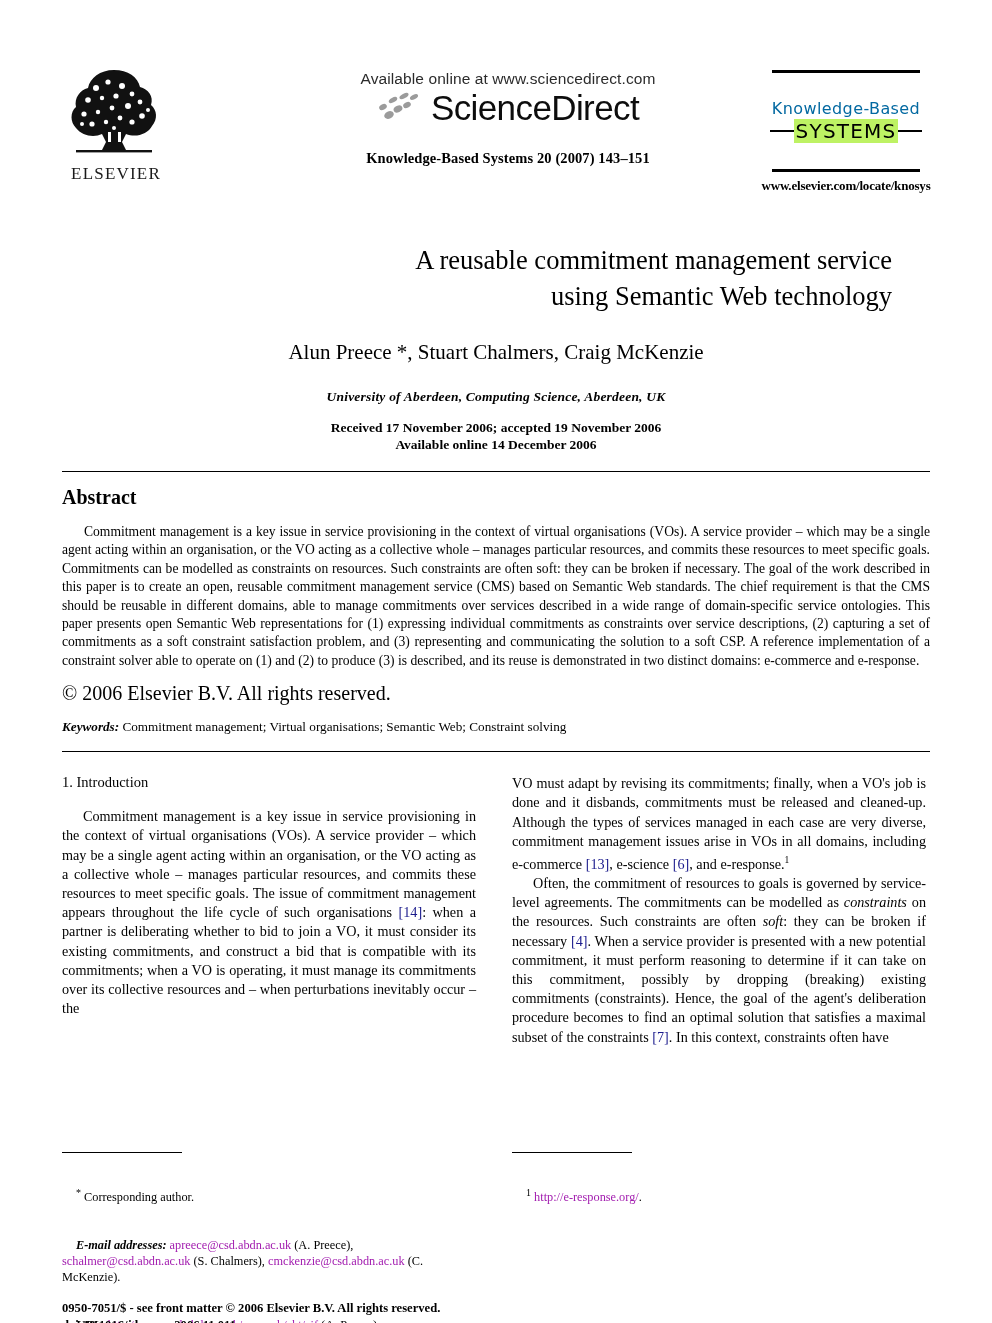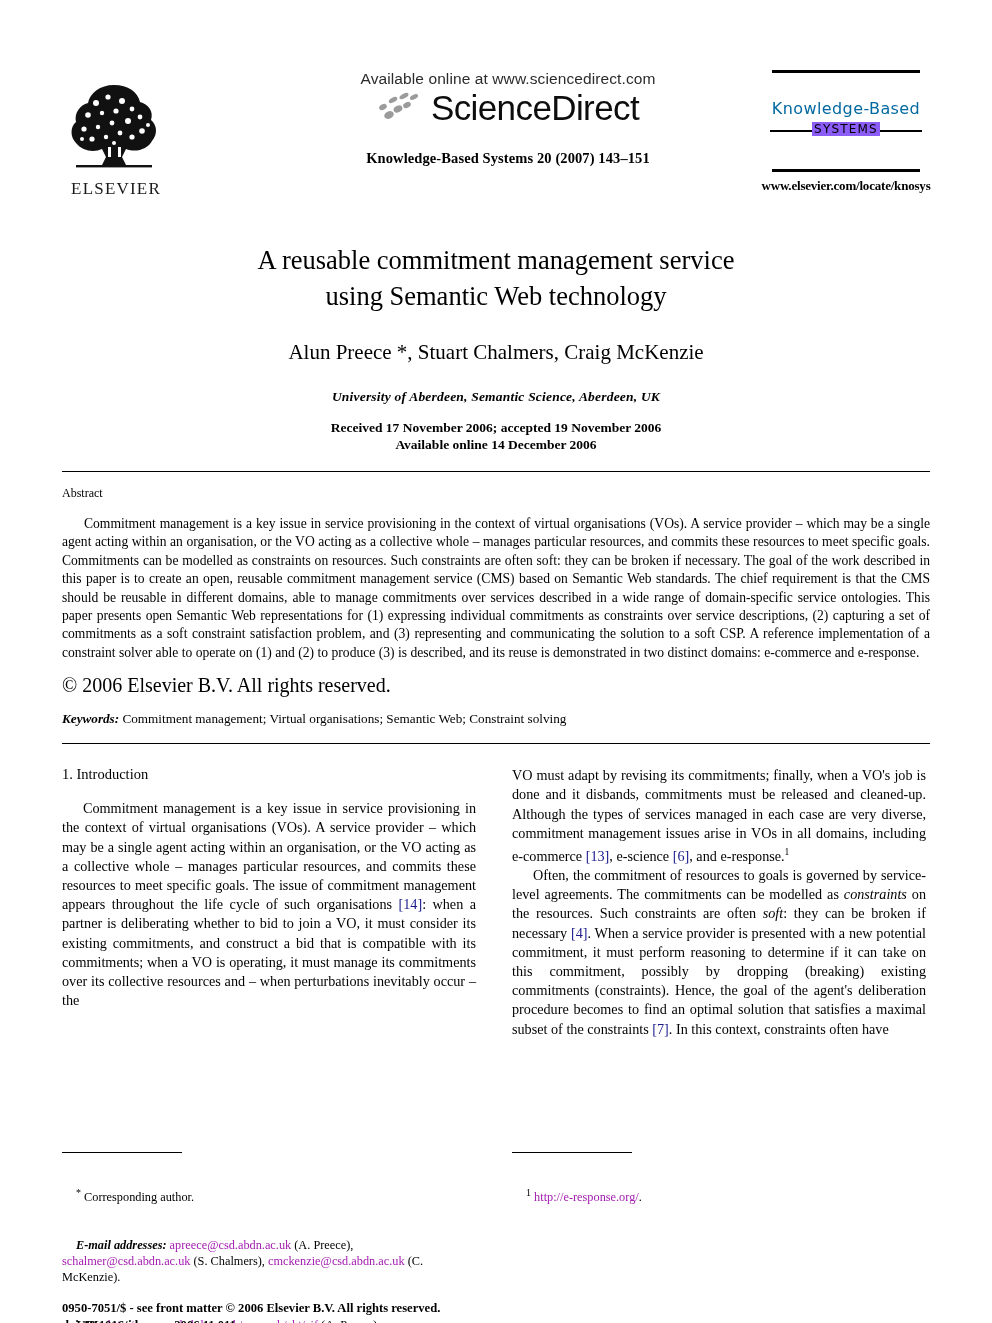--- a/index.html
+++ b/index.html
@@ -24,21 +24,21 @@
 
   
   .masthead {
     position: relative;
     height: 150px;
     margin: 62px 60px 0 62px;
   }
   .elsevier-logo {
     position: absolute;
     left: 0;
-    top: 15px;
+    top: 0;
     width: 108px;
     text-align: center;
   }
   .tree-mark {
     width: 104px;
     height: 100px;
     display: block;
   }
   .elsevier-word {
     font-family: "Liberation Serif", serif;
@@ -99,25 +99,25 @@
     letter-spacing: 0.4px;
     color: #0369a1;
   }
   .kbs-line2wrap {
     position: relative;
     margin-top: 1px;
     height: 22px;
   }
   .kbs-line2 {
     font-family: "DejaVu Sans", sans-serif;
-    font-size: 12px;
+    font-size: 20px;
     letter-spacing: 1.2px;
     position: relative;
     z-index: 2;
-    background: #8b5cf6;
+    background: #bef264;
     padding: 0 2px;
     display: inline-block;
   }
   .kbs-strike {
     position: absolute;
     left: 10px;
     right: 10px;
     top: 11px;
     border-top: 2px solid #000;
     z-index: 1;
@@ -139,20 +139,21 @@
   .titleblock {
     margin: 30px 100px 0 100px;
     text-align: center;
   }
   .paper-title {
     font-family: "Liberation Serif", serif;
     font-size: 26.5px;
     line-height: 36px;
     font-weight: normal;
     margin: 0;
+    text-align: right;
   }
   .authors {
     margin-top: 26px;
     font-family: "Liberation Serif", serif;
     font-size: 21px;
   }
   .affiliation {
     margin-top: 24px;
     font-family: "Liberation Serif", serif;
     font-style: italic;
@@ -174,22 +175,22 @@
     margin: 18px 62px 0 62px;
   }
   .hrule.thin2 { margin-top: 16px; }
 
   
   .abstract-wrap {
     margin: 14px 62px 0 62px;
   }
   .abstract-head {
     font-family: "Liberation Serif", serif;
-    font-weight: normal;
-    font-size: 12px;
+    font-weight: bold;
+    font-size: 20px;
   }
   .abstract-body {
     margin-top: 14px;
     font-family: "Liberation Serif", serif;
     font-size: 13.6px;
     line-height: 18.4px;
     text-align: justify;
     text-indent: 22px;
   }
   .copyright-line {
@@ -344,21 +345,21 @@
     </div>
 
   </div>
 
   <div class="titleblock">
     <h1 class="paper-title">
       <span>A reusable commitment management service</span><br>
       <span>using Semantic Web technology</span>
     </h1>
     <div class="authors">Alun Preece *, Stuart Chalmers, Craig McKenzie</div>
-    <div class="affiliation">University of Aberdeen, Semantic Science, Aberdeen, UK</div>
+    <div class="affiliation">University of Aberdeen, Computing Science, Aberdeen, UK</div>
     <div class="dates">
       <div>Received 17 November 2006; accepted 19 November 2006</div>
       <div>Available online 14 December 2006</div>
     </div>
   </div>
 
   <div class="hrule"></div>
 
   <div class="abstract-wrap">
     <div class="abstract-head">Abstract</div>

